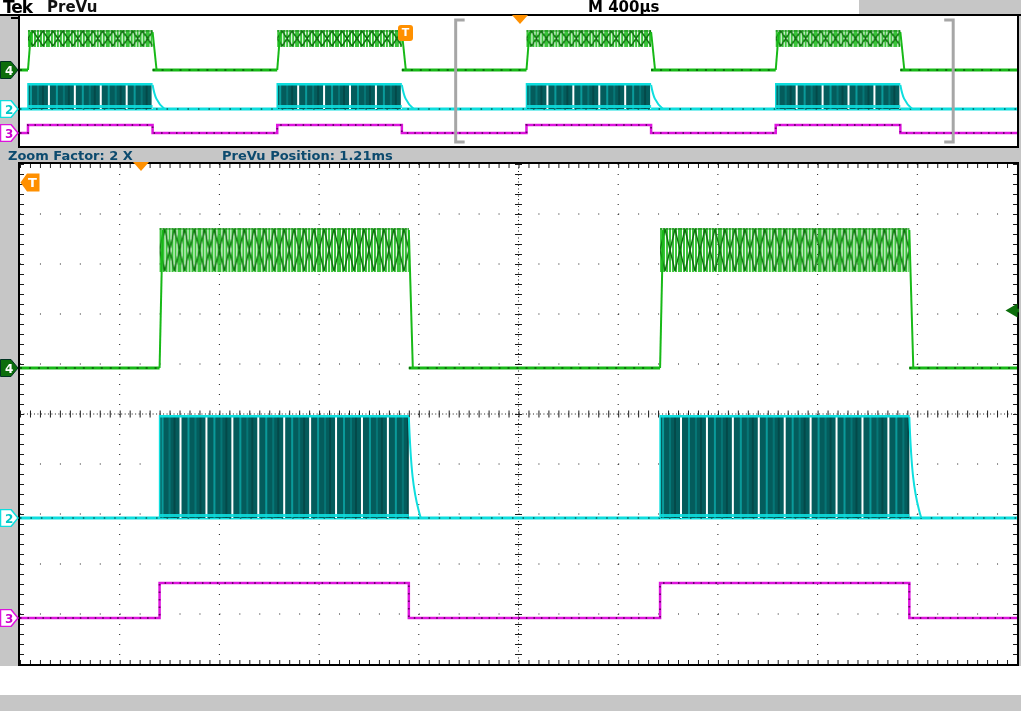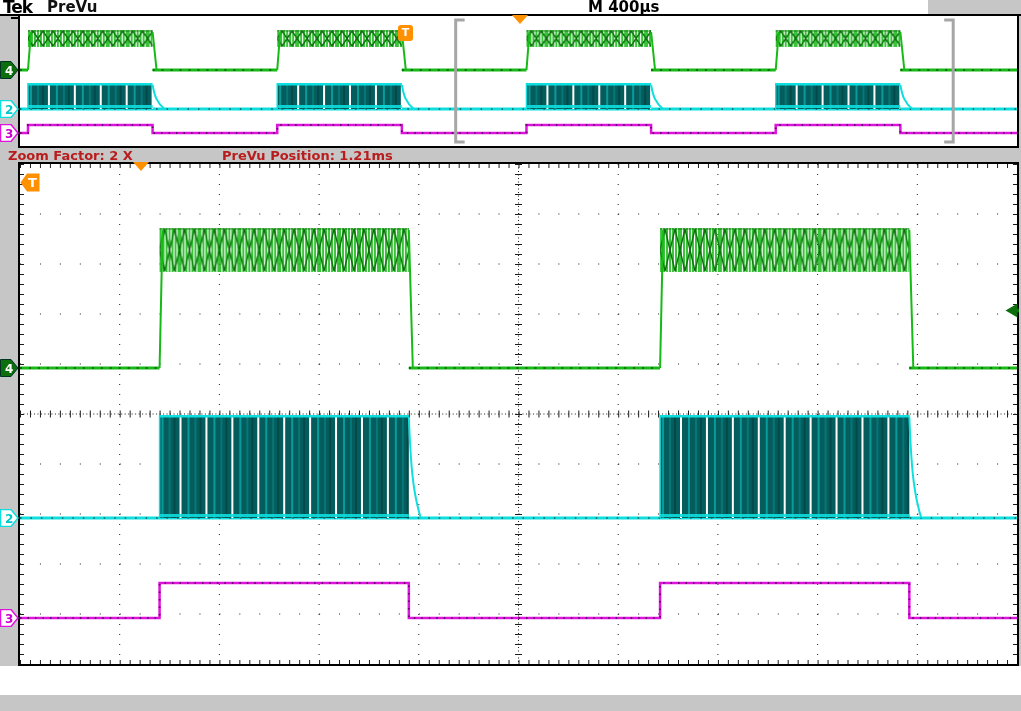--- a/index.html
+++ b/index.html
@@ -1,30 +1,30 @@
 <!DOCTYPE html>
 <html style="--background: #c6c6c6; --ch2: #0edede; --ch2_dark: #045c5c; --ch3: #dd14dd; --ch3_dark: #6e006e; --ch4: #17b917; --ch4_dark: #0c6e0c; --badge2: #00e0e0; --badge3: #cc00cc; --badge4: #00a000; --readout_ch2: #00c8c8; --readout_ch3: #cc00cc; --readout_ch4: #00a000; --orange: #ff9000; --bracket: #a6a6a6; --grid: #1c1c1c;"><head>
 <meta charset="utf-8">
 <style>
   html,body{margin:0;padding:0}
   body{width:1021px;height:711px;background:var(--background,#c6c6c6);
        font-family:"DejaVu Sans","Liberation Sans",sans-serif;position:relative;overflow:hidden}
   .abs{position:absolute}
   
-  .header{left:0;top:0;width:928px;height:14px;background:#fff}
+  .header{left:0;top:0;width:859px;height:14px;background:#fff}
   .logo{left:3px;top:-3px;font-size:17px;font-weight:bold;color:#000;letter-spacing:-1px}
   .logo .ek{border-bottom:2px solid #000}
   .prevu{left:47px;top:-2px;font-size:15px;font-weight:bold;color:#111}
   .timebase{left:588px;top:-2px;font-size:15px;font-weight:bold;color:#000}
   .hdr-line{left:0;top:14px;width:1021px;height:2px;background:#000}
   
   .win{background:#fff;border:2px solid #000}
   .overview-window{left:18px;top:16px;width:997px;height:130px;border-top:none}
   .zoombar{left:0;top:148px;width:1021px;height:14px}
-  .zoombar span{position:absolute;top:0;font-size:13px;font-weight:bold;color:#b91c1c;white-space:pre}
+  .zoombar span{position:absolute;top:0;font-size:13px;font-weight:bold;color:#0c4a6e;white-space:pre}
   .zf{left:8px}.zp{left:222px}
   .main-window{left:18px;top:162px;width:997px;height:500px}
   svg.wave{display:block;width:100%;height:100%}
   
   .tag{width:19px;height:18px}
   
   .tri-down{width:0;height:0;border-left:8px solid transparent;border-right:8px solid transparent;
             border-top:9px solid var(--orange)}
   .tbox{width:15px;height:16px;background:var(--orange);border-radius:3px;color:#fff;
         font-size:11px;font-weight:bold;text-align:center;line-height:16px}

